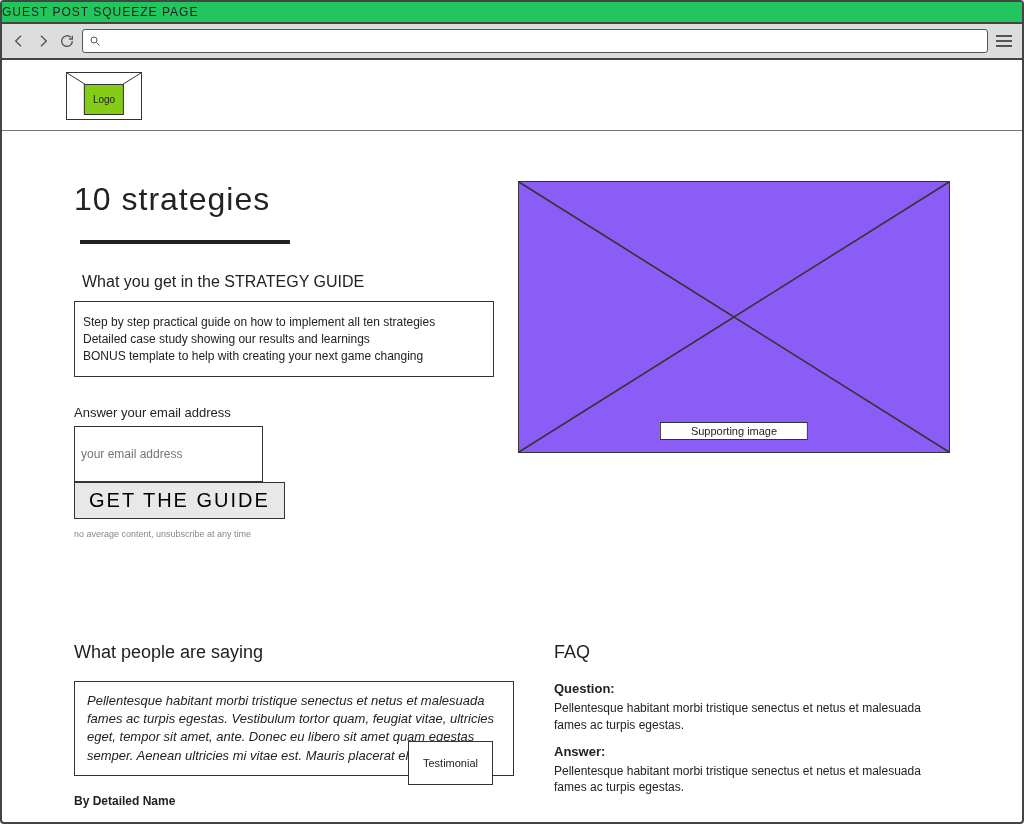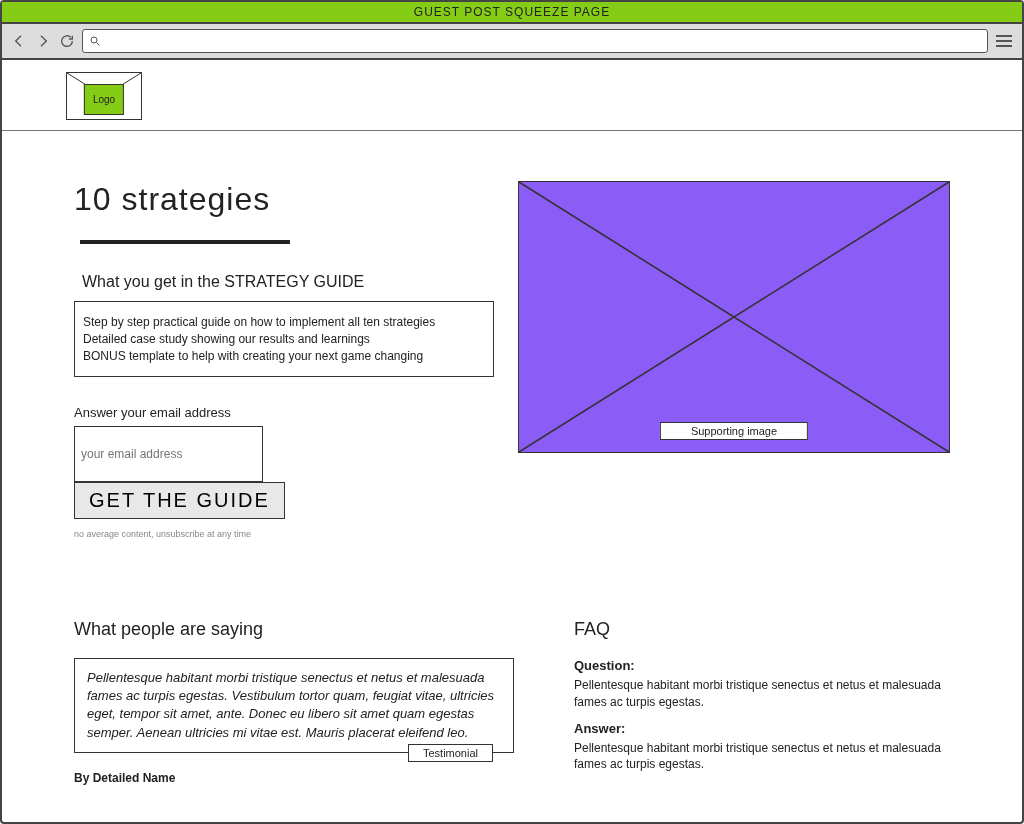--- a/index.html
+++ b/index.html
@@ -1,17 +1,17 @@
 <!DOCTYPE html>
 <html><head>
 <meta charset="utf-8">
 <style>
   html,body{margin:0;padding:0;font-family:"Comic Sans MS","Segoe Script","Bradley Hand",cursive,sans-serif;color:#222;background:#fff}
   .frame{width:1024px;height:824px;border:2px solid #444;border-radius:4px;box-sizing:border-box;display:flex;flex-direction:column;background:#fff}
-  .titlebar{background:#84cc16;border-bottom:2px solid #444;text-align:center;font-size:12px;padding:3px 0;letter-spacing:1px}
+  .titlebar{background:#22c55e;border-bottom:2px solid #444;font-size:12px;padding:3px 0;letter-spacing:1px}
   .toolbar{display:flex;align-items:center;gap:6px;padding:5px 8px;background:#ddd;border-bottom:2px solid #444}
   .toolbar .icon{width:18px;height:18px;display:flex;align-items:center;justify-content:center;color:#555;cursor:pointer}
   .toolbar svg{width:16px;height:16px;stroke:#555;stroke-width:2;fill:none}
   .addr{flex:1;display:flex;align-items:center;border:1.5px solid #555;border-radius:3px;background:#fff;height:22px;padding:0 6px}
   .addr svg{width:12px;height:12px;stroke:#555;stroke-width:2;fill:none;margin-right:4px}
   .addr input{flex:1;border:none;outline:none;font-family:inherit;font-size:12px;background:transparent}
   .hamburger{display:flex;flex-direction:column;gap:3px;cursor:pointer;padding:2px}
   .hamburger span{width:16px;height:2px;background:#555;display:block}
   .content{flex:1;overflow:auto;position:relative}
   .logo-wrap{padding:12px 0 10px 64px}
@@ -28,27 +28,27 @@
   .sub{font-size:16px;margin:18px 0 10px 8px}
   .box{border:1.5px solid #333;padding:10px 8px}
   .box .line{font-size:12px;margin:3px 0}
   .label{font-size:13px;margin:28px 0 6px 0}
   .email{width:175px;border:1.5px solid #333;padding:20px 6px;font-family:inherit;font-size:12px;display:block}
   .cta{border:1.5px solid #333;background:#e8e8e8;padding:6px 14px;font-family:inherit;font-size:20px;letter-spacing:2px;cursor:pointer;display:block}
   .fine{font-size:9px;color:#888;margin-top:10px;max-width:260px}
   .imgph{border:1.5px solid #333;height:270px;position:relative;background:#8b5cf6}
   .imgph svg{position:absolute;top:0;left:0;width:100%;height:100%}
   .imgph .cap{position:absolute;left:50%;bottom:12px;transform:translateX(-50%);border:1.5px solid #333;background:#fff;font-size:11px;padding:2px 30px}
-  .section2{display:flex;gap:60px;margin-top:80px}
+  .section2{display:flex;gap:40px;margin-top:103px}
   .colA{flex:0 0 440px}
   .colB{flex:1}
   .h2{font-size:18px;margin:0 0 18px 0}
   .testi{border:1.5px solid #333;padding:10px 12px;position:relative}
   .testi p{font-style:italic;font-size:13px;line-height:1.4;margin:0}
-  .testi .tag{position:absolute;right:20px;bottom:-10px;border:1.5px solid #333;background:#fff;font-size:11px;padding:2px 14px}
+  .testi .tag{position:absolute;right:20px;bottom:-10px;border:1.5px solid #333;background:#fff;font-size:11px;padding:15px 14px}
   .by{font-size:12px;font-weight:bold;margin-top:18px}
   .faq .q{font-weight:bold;font-size:13px;margin:8px 0 4px 0}
   .faq .a{font-size:12px;line-height:1.4;margin:0 0 10px 0}
 </style>
 </head>
 <body>
 
 <div class="frame">
 
   <div class="titlebar">GUEST POST SQUEEZE PAGE</div>

